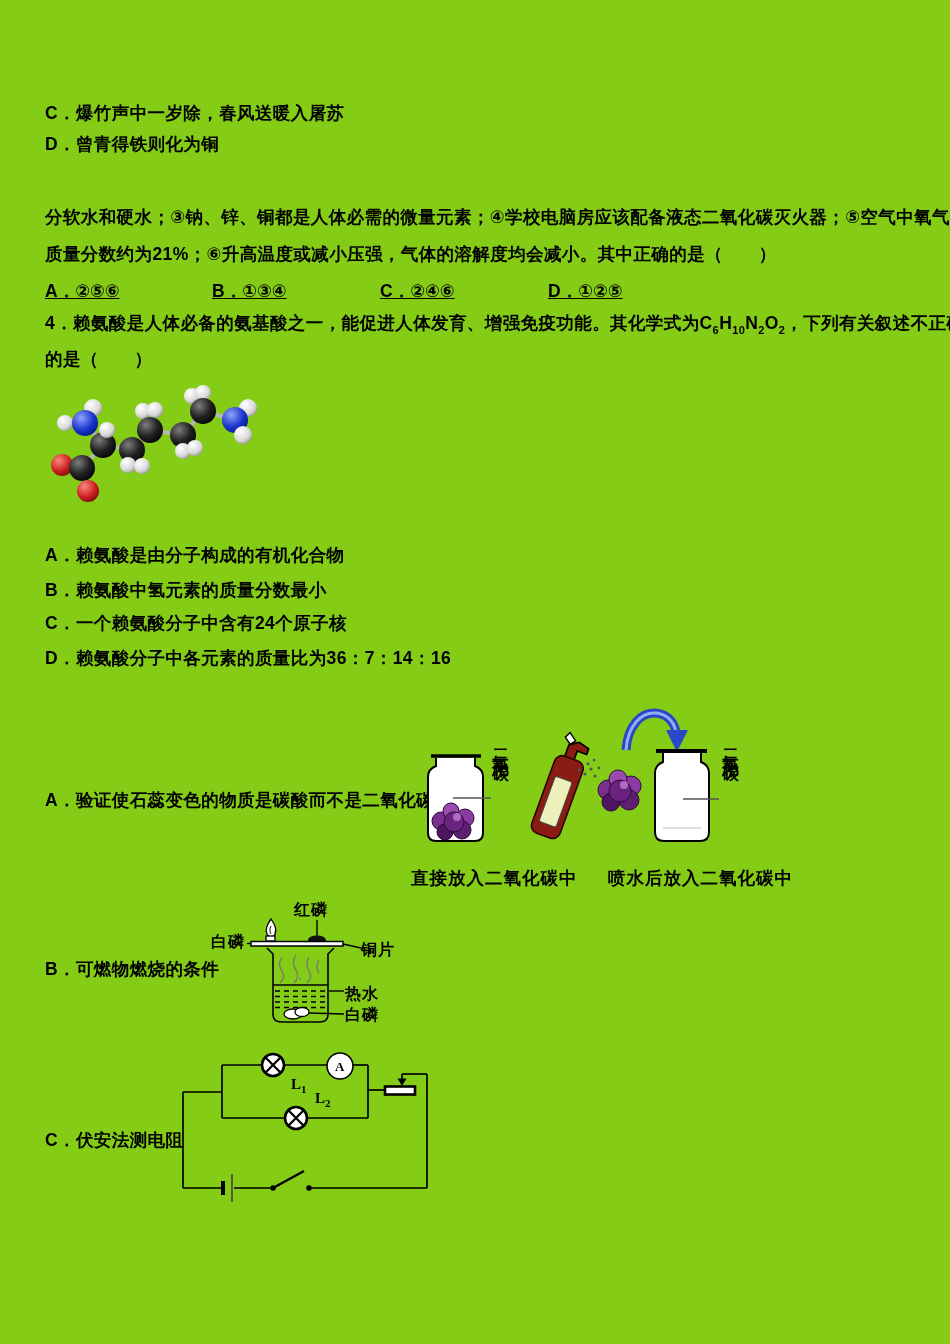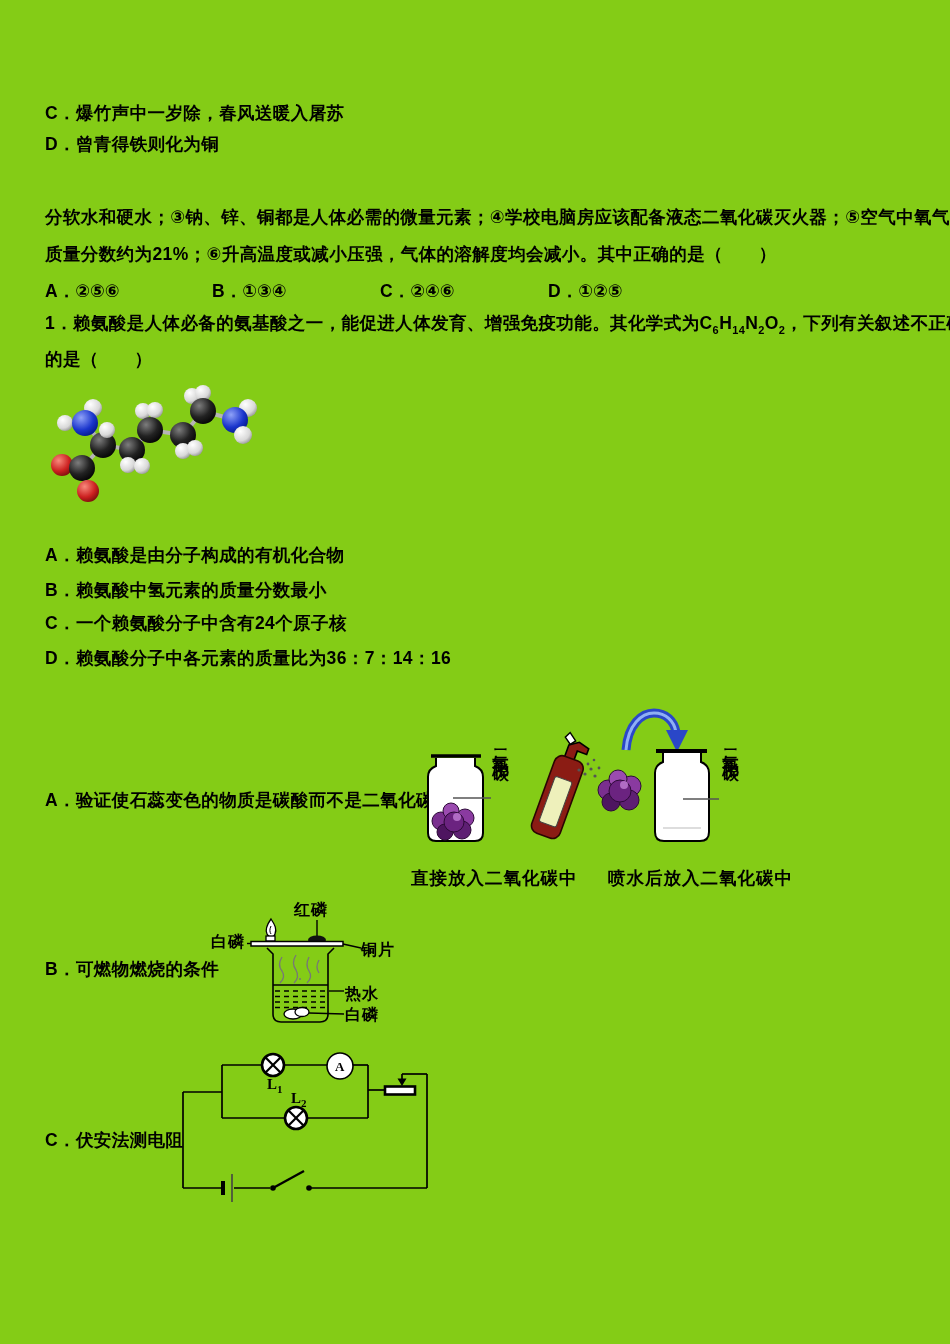--- a/index.html
+++ b/index.html
@@ -1,47 +1,47 @@
 <!DOCTYPE html>
 <html><head>
 <meta charset="utf-8">
 <style>
   html,body{margin:0;padding:0;background:#ffffff;}
   .page{position:relative;width:950px;height:1344px;background:#84cc16;overflow:hidden;
         font-family:"Liberation Sans","DejaVu Sans",sans-serif;color:#000;padding-left:16px;}
   .tline{position:absolute;left:45px;width:870px;font-size:17.5px;font-weight:700;
          line-height:22px;letter-spacing:.4px;white-space:nowrap;}
-  .opt6{position:absolute;font-size:17.5px;font-weight:700;white-space:nowrap;}
+  .opt6{position:absolute;font-size:17.5px;font-weight:700;white-space:nowrap;text-decoration:underline;}
   sub{font-size:11px;}
   .vlabel{position:absolute;writing-mode:vertical-rl;text-orientation:upright;
           font-size:16.5px;font-weight:700;letter-spacing:5px;line-height:20px;}
   .caption{position:absolute;font-size:17.5px;font-weight:700;letter-spacing:1px;white-space:nowrap;margin-top:21px;}
   .dlabel{position:absolute;font-size:16px;font-weight:700;white-space:nowrap;letter-spacing:1px;}
-  .clabel{position:absolute;font-size:15px;font-weight:700;font-family:"Liberation Serif",serif;white-space:nowrap;}
+  .clabel{position:absolute;font-size:15px;font-weight:700;font-family:"Liberation Serif",serif;white-space:nowrap;margin-left:24px;}
   .ammtext{position:absolute;font-size:13px;font-weight:700;font-family:"Liberation Serif",serif;}
   svg{position:absolute;display:block;}
 </style>
 </head>
 <body>
 
 <div class="page">
 
   <div class="tline" style="top:102px">C．爆竹声中一岁除，春风送暖入屠苏</div>
   <div class="tline" style="top:133px">D．曾青得铁则化为铜</div>
 
   <div class="tline" style="top:206px">分软水和硬水；③钠、锌、铜都是人体必需的微量元素；④学校电脑房应该配备液态二氧化碳灭火器；⑤空气中氧气的</div>
   <div class="tline" style="top:243px">质量分数约为21%；⑥升高温度或减小压强，气体的溶解度均会减小。其中正确的是（　　）</div>
 
   <div class="opt6" style="left:45px;top:279px">A．②⑤⑥</div>
   <div class="opt6" style="left:212px;top:279px">B．①③④</div>
   <div class="opt6" style="left:380px;top:279px">C．②④⑥</div>
   <div class="opt6" style="left:548px;top:279px">D．①②⑤</div>
 
   <div class="tline" style="top:312px">
-    <span>1．赖氨酸是人体必备的氨基酸之一，能促进人体发育、增强免疫功能。其化学式为</span><span><span>C</span><sub>6</sub><span>H</span><sub>14</sub><span>N</span><sub>2</sub><span>O</span><sub>2</sub></span><span>，下列有关叙述不正确</span>
+    <span>4．赖氨酸是人体必备的氨基酸之一，能促进人体发育、增强免疫功能。其化学式为</span><span><span>C</span><sub>6</sub><span>H</span><sub>10</sub><span>N</span><sub>2</sub><span>O</span><sub>2</sub></span><span>，下列有关叙述不正确</span>
   </div>
   <div class="tline" style="top:348px">的是（　　）</div>
 
   <div class="tline" style="top:544px">A．赖氨酸是由分子构成的有机化合物</div>
   <div class="tline" style="top:579px">B．赖氨酸中氢元素的质量分数最小</div>
   <div class="tline" style="top:612px">C．一个赖氨酸分子中含有24个原子核</div>
   <div class="tline" style="top:647px">D．赖氨酸分子中各元素的质量比为36：7：14：16</div>
 
 
   <div class="tline" style="top:789px">A．验证使石蕊变色的物质是碳酸而不是二氧化碳</div>

